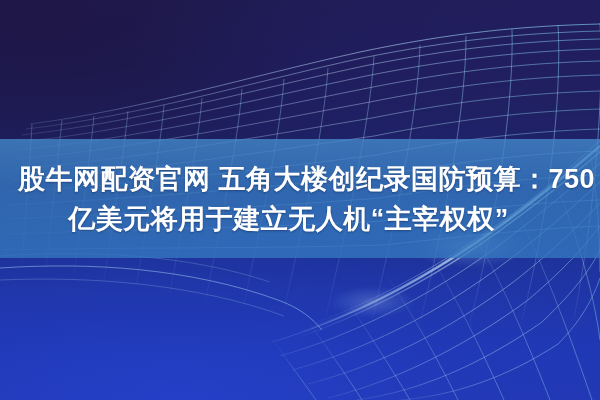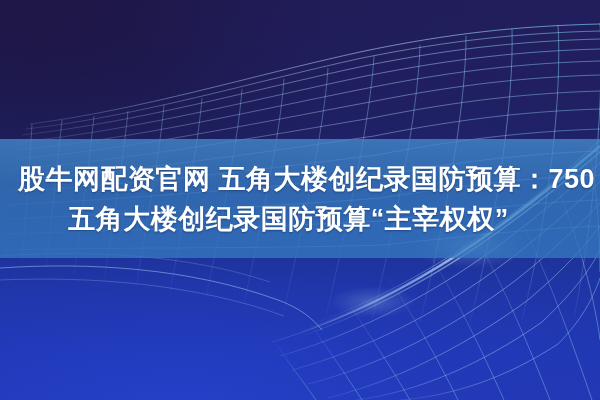--- a/index.html
+++ b/index.html
@@ -211,16 +211,16 @@
       <path d="M 0,280 C 92,276 196,284 284,316" fill="none" stroke="#9ccdf0" stroke-width="0.7" opacity="0.38"></path>
       <path d="M 0,256 C 88,250 186,254 270,282" fill="none" stroke="#9ccdf0" stroke-width="0.7" opacity="0.35"></path>
     </g>
   </svg>
 
   <div class="band"></div>
   <div class="band-sheen"></div>
 
   <div class="headline">
     <div class="headline-line line-1">股牛网配资官网 五角大楼创纪录国防预算：750</div>
-    <div class="headline-line line-2">五角大楼创纪录国防预算“主宰权权”</div>
+    <div class="headline-line line-2">亿美元将用于建立无人机“主宰权权”</div>
   </div>
 
 </div>
 
 </body></html>

